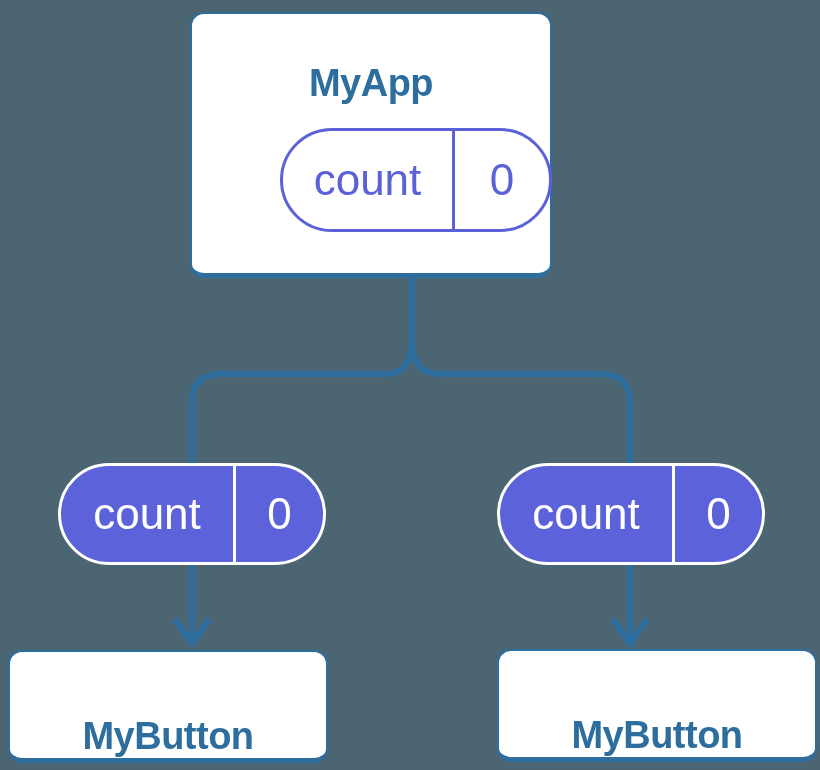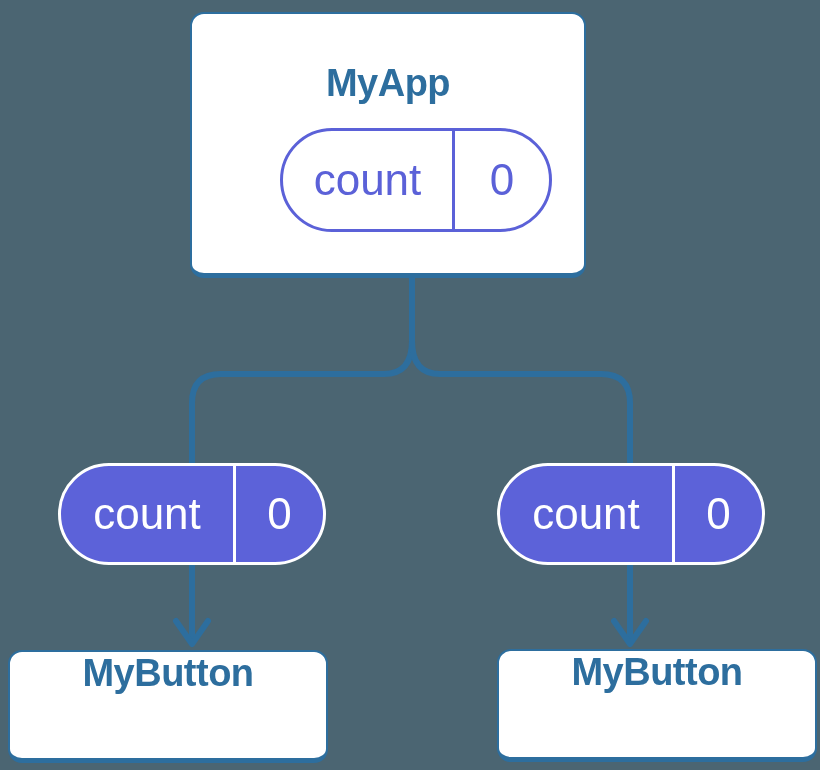--- a/index.html
+++ b/index.html
@@ -43,25 +43,25 @@
     box-sizing: border-box;
   }
   .node-title {
     color: var(--comp-text);
     font-size: 38px;
     font-weight: 700;
     letter-spacing: -0.5px;
     text-align: center;
     width: 100%;
   }
-  #root-node { left: 190px; top: 12px; width: 396px; height: 266px; }
+  #root-node { left: 190px; top: 12px; width: 362px; height: 266px; }
   #root-node .node-title { position: absolute; top: 48px; left: 0; }
   .button-node {
     display: flex;
-    align-items: flex-start;
+    align-items: flex-end;
     justify-content: center;
   }
   #button-node-left  { left: 8px;   top: 650px; width: 320px; height: 113px; }
   #button-node-right { left: 497px; top: 649px; width: 320px; height: 113px; }
   .pill {
     position: absolute;
     display: flex;
     align-items: stretch;
     border-radius: 999px;
     box-sizing: border-box;

